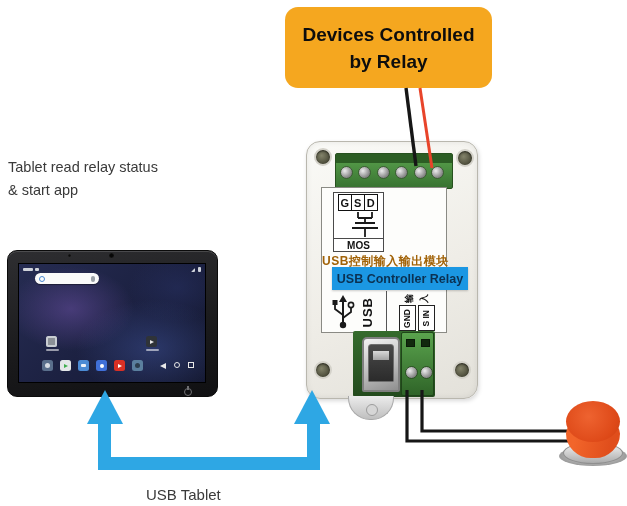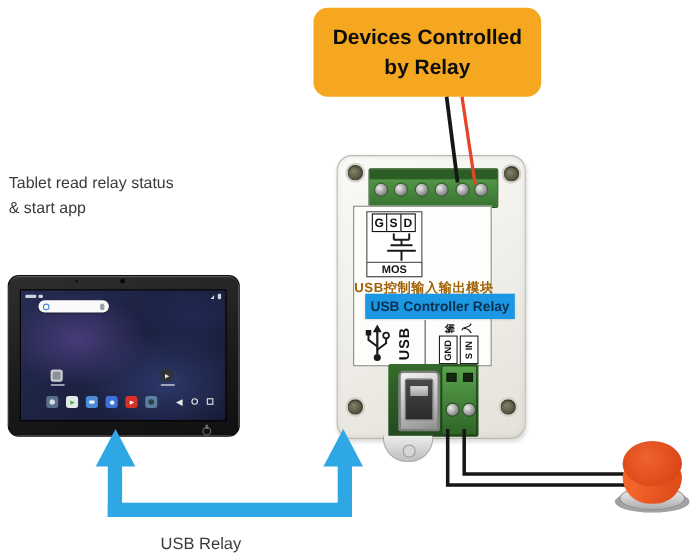--- a/index.html
+++ b/index.html
@@ -273,15 +273,15 @@
   <div class="abs btn-base"></div>
   <div class="abs btn-body"></div>
   <div class="abs btn-dome"></div>
 
   <div class="abs arrow-head" style="left:87px; top:390px;"></div>
   <div class="abs arrow-bar" style="left:98px; top:423px; width:13px; height:47px;"></div>
   <div class="abs arrow-bar" style="left:98px; top:457px; width:222px; height:13px;"></div>
   <div class="abs arrow-bar" style="left:307px; top:423px; width:13px; height:47px;"></div>
   <div class="abs arrow-head" style="left:294px; top:390px;"></div>
 
-  <div class="abs cable-label">USB Relay</div>
+  <div class="abs cable-label">USB Tablet</div>
 
 </div>
 
 </body></html>

